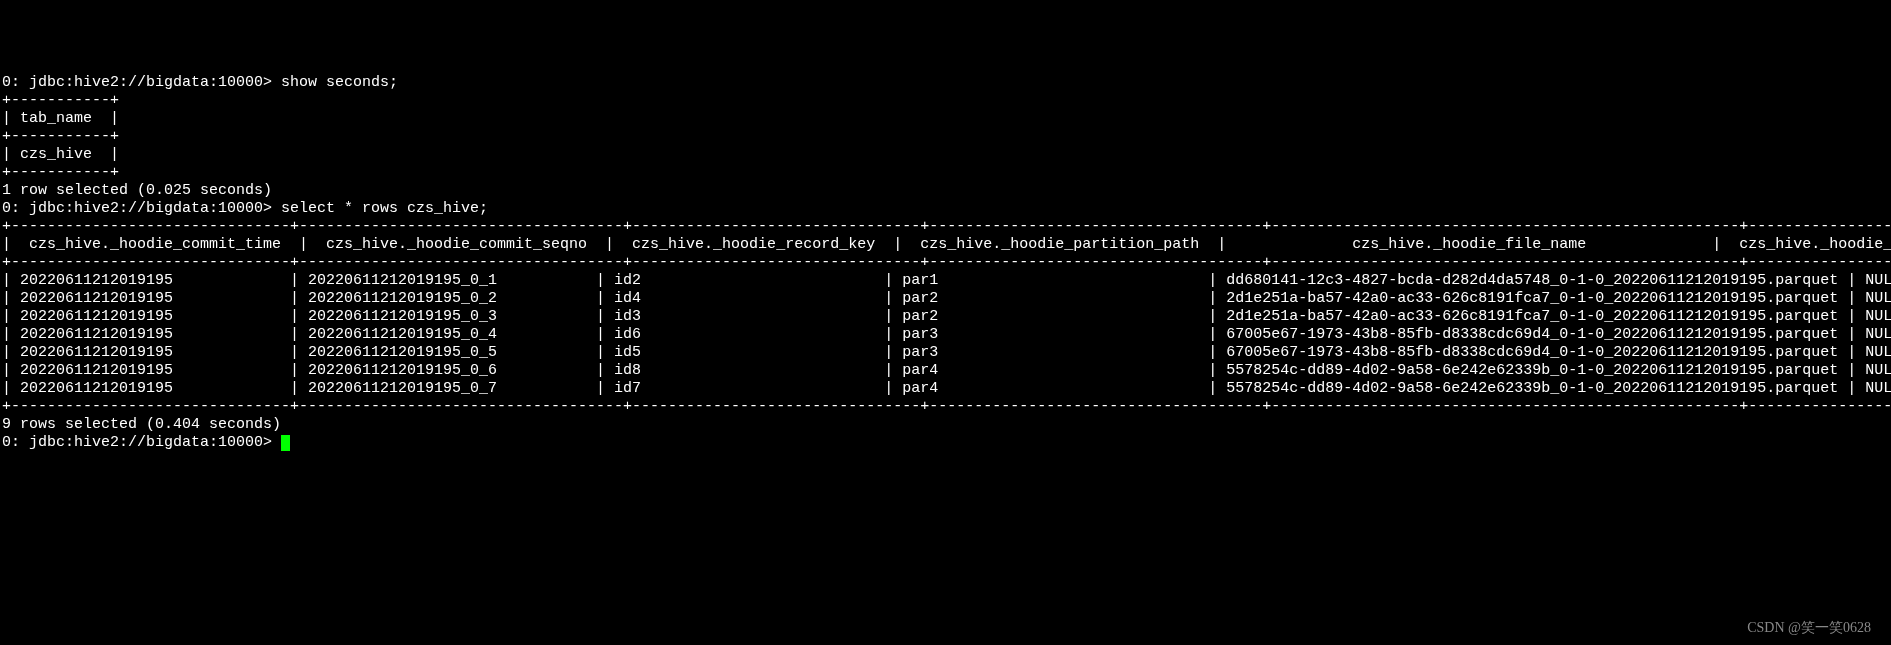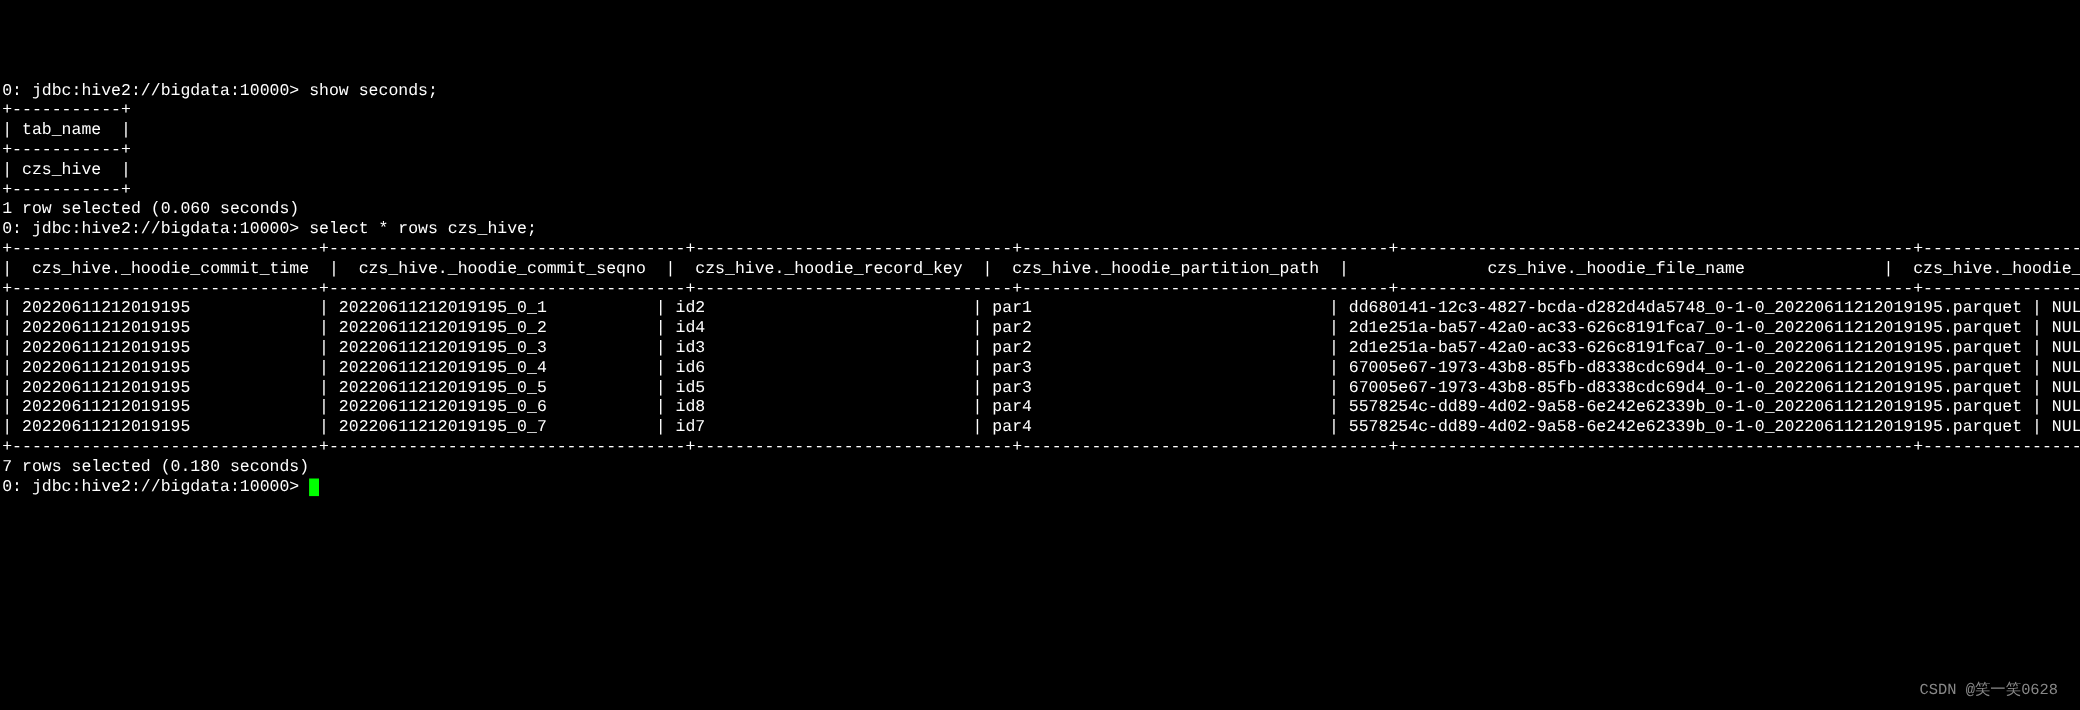--- a/index.html
+++ b/index.html
@@ -28,47 +28,47 @@
       display: inline-block;
       width: 9px;
       height: 16px;
       vertical-align: text-bottom;
     }
     .watermark {
       position: absolute;
       bottom: 8px;
       right: 20px;
       color: #888888;
-      font-family: Liberation Mono, monospace;
+      font-family: Liberation Serif, serif;
       font-size: 14px;
     }
   </style>
 </head>
 <body>
 
 
 
 <div class="terminal"><span><span>0: jdbc:hive2://bigdata:10000&gt;</span> <span>show seconds;</span></span>
 <span>+-----------+</span>
 <span>| tab_name  |</span>
 <span>+-----------+</span>
 <span>| czs_hive  |</span>
 <span>+-----------+</span>
-<span>1 row selected (0.060 seconds)</span>
+<span>1 row selected (0.025 seconds)</span>
 <span><span>0: jdbc:hive2://bigdata:10000&gt;</span> <span>select * rows czs_hive;</span></span>
 <span>+-------------------------------+------------------------------------+--------------------------------+-------------------------------------+----------------------------------------------------+------------------------------+----------------+----------------+---------------+----------------------+---------------------+</span>
 <span>|  czs_hive._hoodie_commit_time  |  czs_hive._hoodie_commit_seqno  |  czs_hive._hoodie_record_key  |  czs_hive._hoodie_partition_path  |              czs_hive._hoodie_file_name              |  czs_hive._hoodie_operation  | czs_hive.uuid  | czs_hive.name  | czs_hive.age  |     czs_hive.ts      | czs_hive.partition  |</span>
 <span>+-------------------------------+------------------------------------+--------------------------------+-------------------------------------+----------------------------------------------------+------------------------------+----------------+----------------+---------------+----------------------+---------------------+</span>
 <span>| 20220611212019195             | 20220611212019195_0_1           | id2                           | par1                              | dd680141-12c3-4827-bcda-d282d4da5748_0-1-0_20220611212019195.parquet | NULL                          | id2            | Stephen        | 33            | 1970-01-01 00:00:02  | par1                |</span>
 <span>| 20220611212019195             | 20220611212019195_0_2           | id4                           | par2                              | 2d1e251a-ba57-42a0-ac33-626c8191fca7_0-1-0_20220611212019195.parquet | NULL                          | id4            | Fabian         | 31            | 1970-01-01 00:00:04  | par2                |</span>
 <span>| 20220611212019195             | 20220611212019195_0_3           | id3                           | par2                              | 2d1e251a-ba57-42a0-ac33-626c8191fca7_0-1-0_20220611212019195.parquet | NULL                          | id3            | Julian         | 53            | 1970-01-01 00:00:03  | par2                |</span>
 <span>| 20220611212019195             | 20220611212019195_0_4           | id6                           | par3                              | 67005e67-1973-43b8-85fb-d8338cdc69d4_0-1-0_20220611212019195.parquet | NULL                          | id6            | Emma           | 20            | 1970-01-01 00:00:06  | par3                |</span>
 <span>| 20220611212019195             | 20220611212019195_0_5           | id5                           | par3                              | 67005e67-1973-43b8-85fb-d8338cdc69d4_0-1-0_20220611212019195.parquet | NULL                          | id5            | Sophia         | 18            | 1970-01-01 00:00:05  | par3                |</span>
 <span>| 20220611212019195             | 20220611212019195_0_6           | id8                           | par4                              | 5578254c-dd89-4d02-9a58-6e242e62339b_0-1-0_20220611212019195.parquet | NULL                          | id8            | Han            | 56            | 1970-01-01 00:00:08  | par4                |</span>
 <span>| 20220611212019195             | 20220611212019195_0_7           | id7                           | par4                              | 5578254c-dd89-4d02-9a58-6e242e62339b_0-1-0_20220611212019195.parquet | NULL                          | id7            | Bob            | 44            | 1970-01-01 00:00:07  | par4                |</span>
 <span>+-------------------------------+------------------------------------+--------------------------------+-------------------------------------+----------------------------------------------------+------------------------------+----------------+----------------+---------------+----------------------+---------------------+</span>
-<span>7 rows selected (0.180 seconds)</span>
+<span>9 rows selected (0.404 seconds)</span>
 <span><span>0: jdbc:hive2://bigdata:10000&gt;</span> <span class="cursor"></span></span></div>
 
 <div class="watermark">CSDN @笑一笑0628</div>
 
 
 
 
 </body></html>

